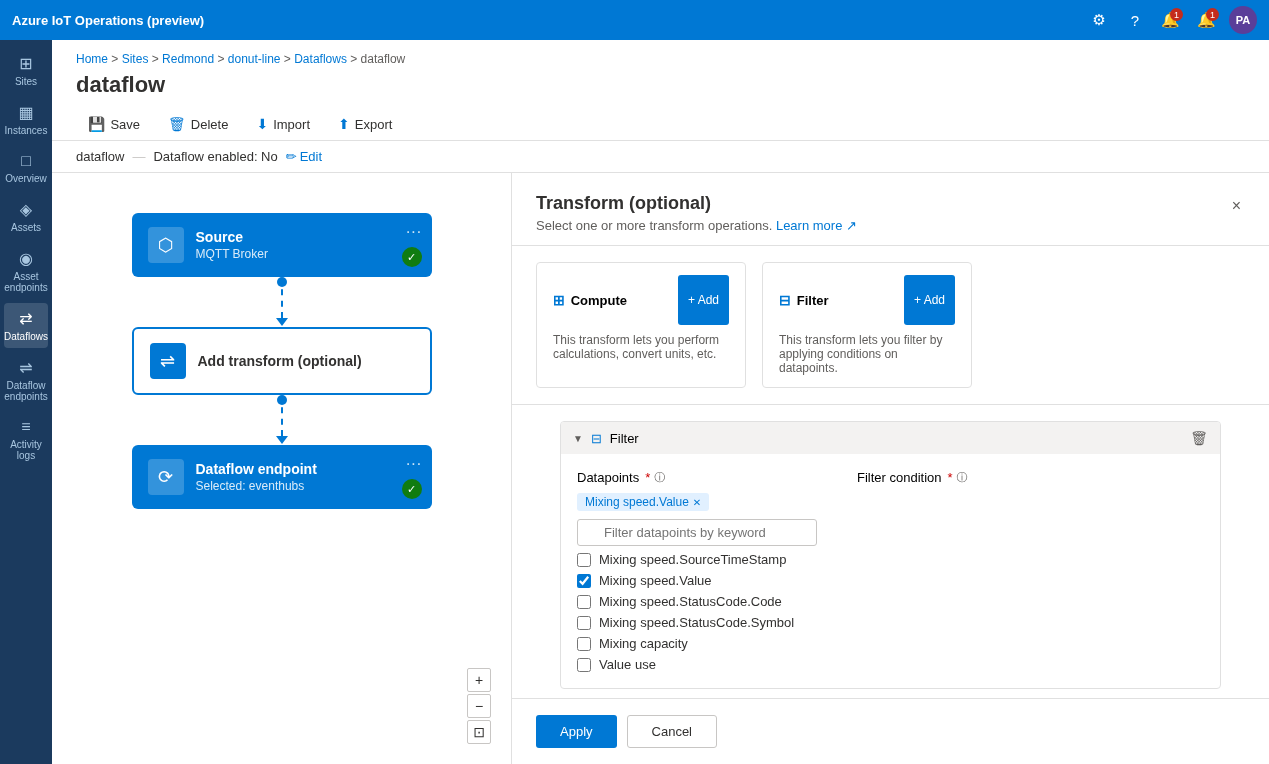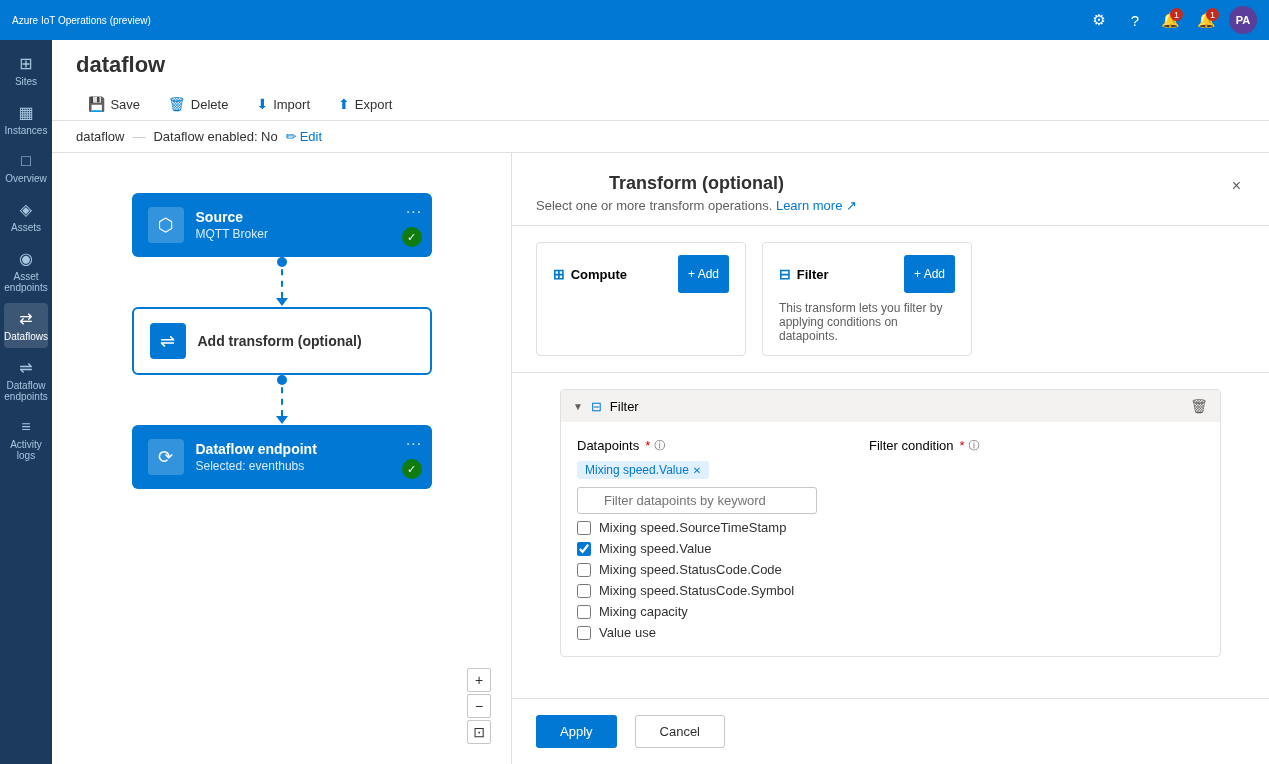--- a/index.html
+++ b/index.html
@@ -7,21 +7,21 @@
 
     
     .topbar {
       height: 40px;
       background: #0078d4;
       display: flex;
       align-items: center;
       padding: 0 12px;
       justify-content: space-between;
     }
-    .topbar-title { color: white; font-size: 10px; font-weight: 400; }
+    .topbar-title { color: white; font-size: 13px; font-weight: 700; }
     .topbar-icons { display: flex; align-items: center; gap: 8px; }
     .topbar-icon { color: white; font-size: 15px; cursor: pointer; width: 28px; height: 28px; display: flex; align-items: center; justify-content: center; border-radius: 3px; }
     .topbar-avatar { background: #5a3e99; color: white; border-radius: 50%; width: 28px; height: 28px; display: flex; align-items: center; justify-content: center; font-size: 11px; font-weight: 600; cursor: pointer; }
 
     
     .app-layout { display: flex; height: calc(100vh - 40px); }
 
     
     .sidebar {
       width: 52px;
@@ -178,21 +178,20 @@
       flex-direction: column;
       overflow: hidden;
       padding: 0;
     }
     .panel-header {
       display: flex;
       justify-content: space-between;
       align-items: flex-start;
       padding: 20px 24px 12px;
       border-bottom: 1px solid #e0e0e0;
-      text-align: center;
     }
     .panel-title { font-size: 18px; font-weight: 600; color: #323130; }
     .panel-subtitle { font-size: 13px; color: #605e5c; margin-top: 4px; }
     .panel-close { cursor: pointer; font-size: 16px; color: #605e5c; padding: 4px; }
 
     
     .transform-options {
       display: flex;
       gap: 16px;
       padding: 16px 24px;
@@ -202,21 +201,21 @@
       border: 1px solid #e0e0e0;
       border-radius: 4px;
       padding: 12px 16px;
       width: 210px;
     }
     .transform-card-header { display: flex; align-items: center; justify-content: space-between; margin-bottom: 8px; }
     .transform-card-title { display: flex; align-items: center; gap: 6px; font-weight: 600; font-size: 13px; }
     .transform-card-icon { color: #0078d4; font-size: 14px; }
     .add-btn {
       background: #0078d4; color: white; border: none;
-      padding: 12px 10px; border-radius: 3px; cursor: pointer;
+      padding: 18px 10px; border-radius: 3px; cursor: pointer;
       font-size: 12px; display: flex; align-items: center; gap: 3px;
     }
     .transform-card-desc { font-size: 12px; color: #605e5c; }
 
     
     .filter-section {
       margin: 0 24px;
       border: 1px solid #e0e0e0;
       border-radius: 4px;
       overflow: hidden;
@@ -258,21 +257,21 @@
     }
     .search-wrap { position: relative; }
     .search-wrap::before { content: '🔍'; position: absolute; left: 7px; top: 5px; font-size: 11px; }
 
     .checkbox-list { display: flex; flex-direction: column; gap: 6px; margin-top: 6px; }
     .checkbox-item { display: flex; align-items: center; gap: 8px; font-size: 13px; }
     .checkbox-item input[type=checkbox] { width: 14px; height: 14px; accent-color: #0078d4; }
     .checkbox-item label { color: #323130; cursor: pointer; }
 
     
-    .condition-col { flex: 1; margin-left: 12px; }
+    .condition-col { flex: 1; }
     .filter-condition-input {
       width: 100%;
       border: 1px solid #c8c6c4;
       border-radius: 3px;
       padding: 6px 10px;
       font-size: 13px;
       color: #323130;
       background: white;
       margin-bottom: 12px;
       font-family: 'Courier New', monospace;
@@ -287,21 +286,21 @@
       padding: 6px 10px;
       font-size: 13px;
       color: #323130;
     }
 
     
     .panel-footer {
       padding: 16px 24px;
       border-top: 1px solid #e0e0e0;
       display: flex;
-      gap: 18px;
+      gap: 10px;
       margin-top: auto;
     }
     .apply-btn {
       background: #0078d4; color: white; border: none;
       padding: 8px 24px; border-radius: 3px; cursor: pointer;
       font-size: 13px; font-weight: 500;
     }
     .cancel-btn {
       background: white; color: #323130; border: 1px solid #c8c6c4;
       padding: 8px 24px; border-radius: 3px; cursor: pointer;
@@ -367,20 +366,28 @@
     </div>
     <div class="sidebar-item">
       <span class="sidebar-icon">≡</span>
       <span>Activity logs</span>
     </div>
   </div>
 
   <div class="main-content">
 
     <div class="page-header">
+      <div class="breadcrumb">
+        <a>Home</a> &gt;
+        <a>Sites</a> &gt;
+        <a>Redmond</a> &gt;
+        <a>donut-line</a> &gt;
+        <a>Dataflows</a> &gt;
+        <span>dataflow</span>
+      </div>
       <div class="page-title">dataflow</div>
       <div class="toolbar">
         <button class="toolbar-btn">
           <span class="toolbar-icon">💾</span>
           <span>Save</span>
         </button>
         <button class="toolbar-btn">
           <span class="toolbar-icon">🗑</span>
           <span>Delete</span>
         </button>
@@ -477,20 +484,21 @@
           <div class="transform-options">
 
             <div class="transform-card">
               <div class="transform-card-header">
                 <div class="transform-card-title">
                   <span class="transform-card-icon">⊞</span>
                   <span>Compute</span>
                 </div>
                 <button class="add-btn">+ Add</button>
               </div>
+              <div class="transform-card-desc">This transform lets you perform calculations, convert units, etc.</div>
             </div>
 
             <div class="transform-card">
               <div class="transform-card-header">
                 <div class="transform-card-title">
                   <span class="transform-card-icon">⊟</span>
                   <span>Filter</span>
                 </div>
                 <button class="add-btn">+ Add</button>
               </div>

